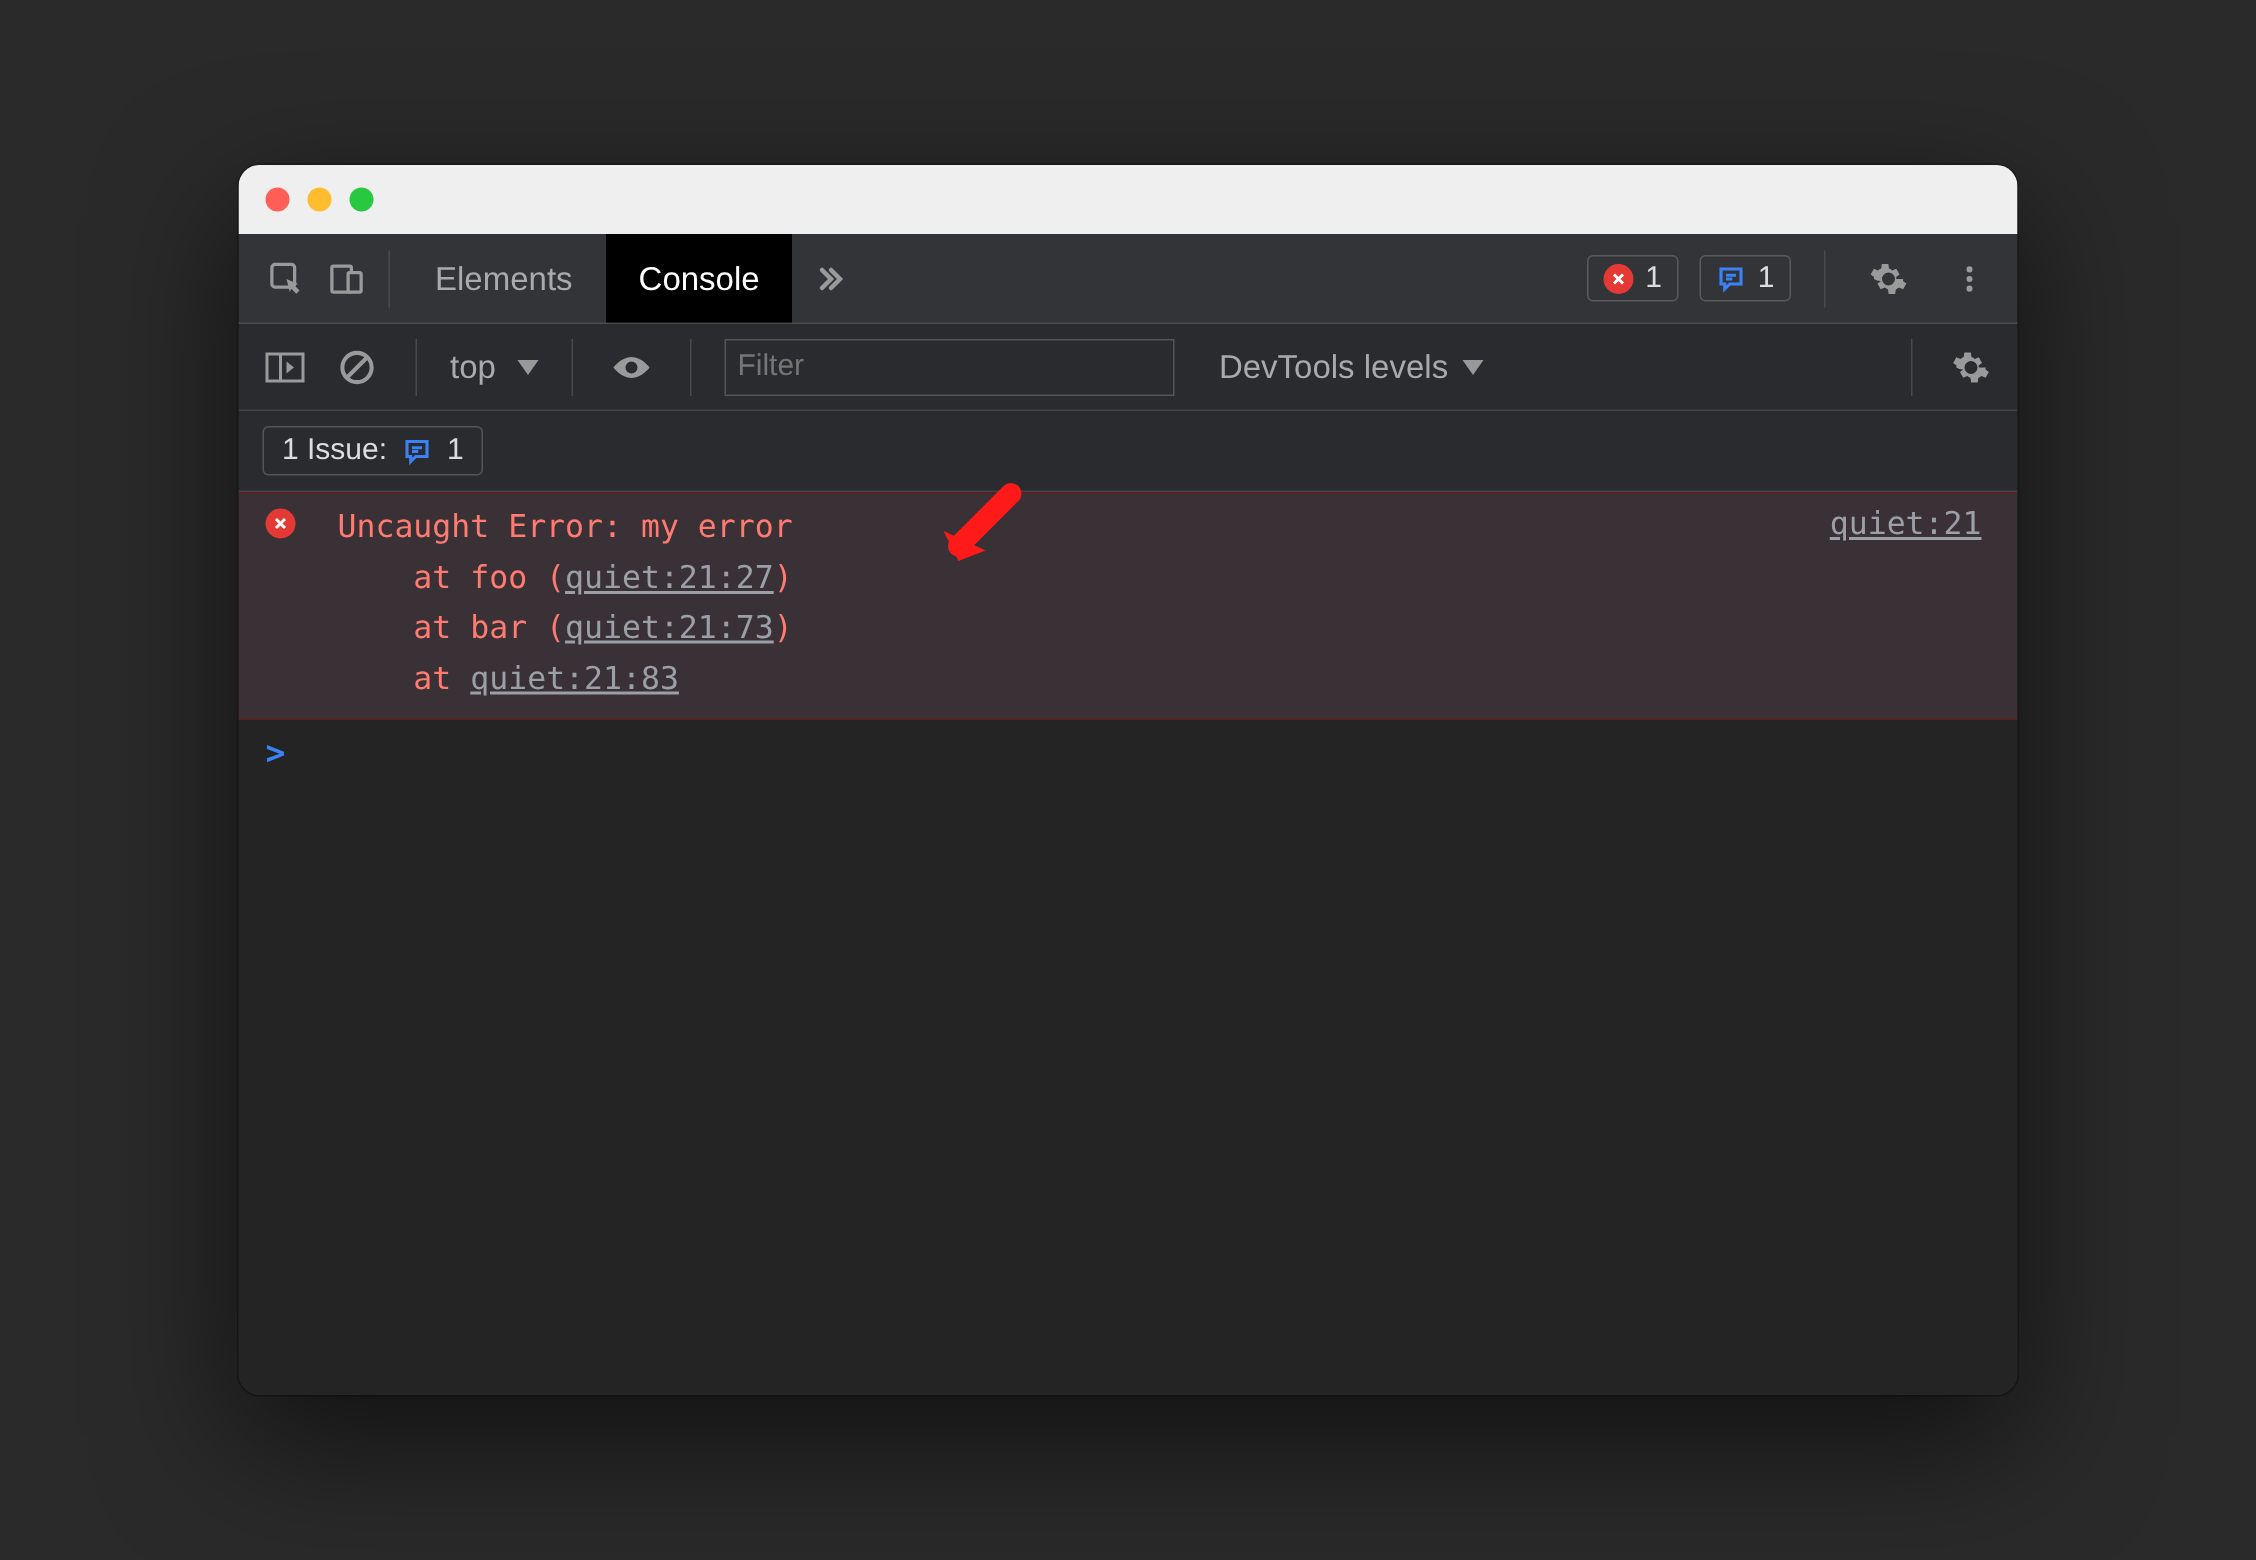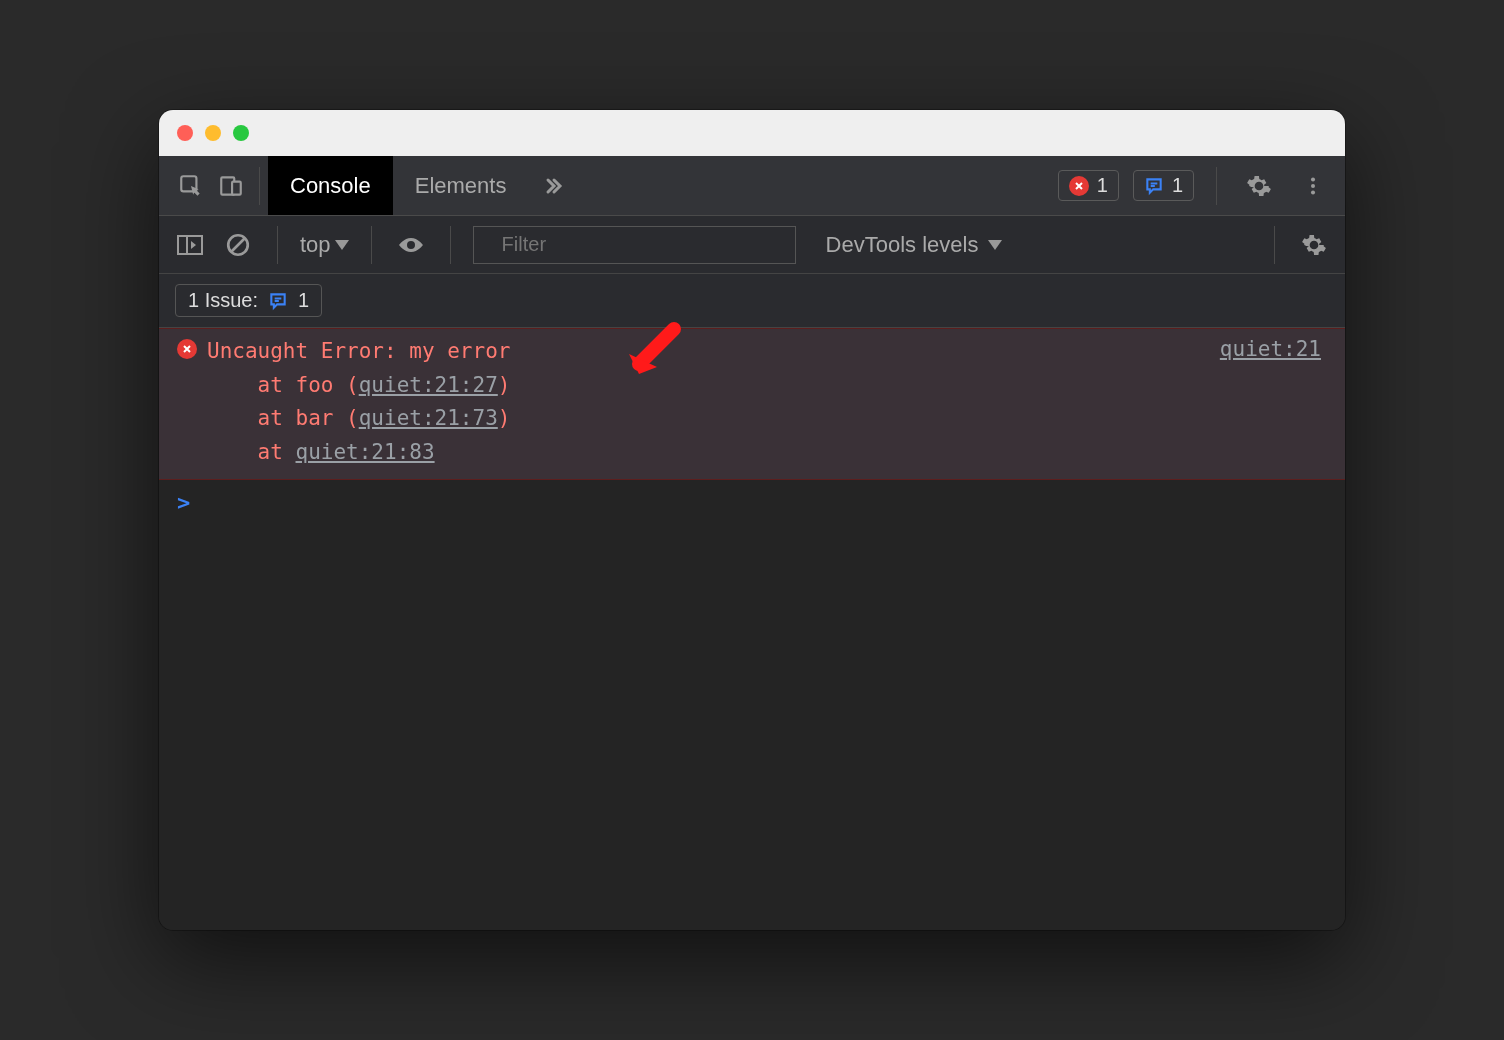--- a/index.html
+++ b/index.html
@@ -57,39 +57,39 @@
 .circle-x { width: 20px; height: 20px; border-radius: 50%; display: flex; align-items: center; justify-content: center; font-size: 14px; color: #fff; }
 .circle-x.err { background: #e53935; }
 .chat-icon { width: 20px; height: 20px; }
 
 .toolbar {
   height: 58px; background: #2a2b2f; border-bottom: 1px solid #444;
   display: flex; align-items: center; padding: 0 14px; gap: 14px;
   color: #aaa; font-size: 22px;
 }
 .tool-iconbtn { width: 34px; height: 34px; display: flex; align-items: center; justify-content: center; cursor: pointer; }
-.ctx { display: flex; align-items: center; gap: 4px; cursor: pointer; }
+.ctx { display: flex; align-items: center; gap: 14px; cursor: pointer; }
 .triangle-down { width: 0; height: 0; border-left: 7px solid transparent; border-right: 7px solid transparent; border-top: 10px solid #999; }
-.filter-box { flex: 0 0 300px; height: 38px; border: 1px solid #555; background: transparent; color: #aaa; font-size: 20px; padding: 0 28px; outline: none; }
+.filter-box { flex: 0 0 300px; height: 38px; border: 1px solid #555; background: transparent; color: #aaa; font-size: 20px; padding: 0 8px; outline: none; }
 .levels { display: flex; align-items: center; gap: 10px; cursor: pointer; margin-left: 16px; }
 .tool-right { margin-left: auto; }
 
 .issuebar {
   height: 54px; background: #2a2b2f; border-bottom: 1px solid #444;
   display: flex; align-items: center; padding: 0 16px;
 }
 .issue-pill {
   border: 1px solid #555; border-radius: 4px; padding: 4px 12px;
   display: flex; align-items: center; gap: 10px; font-size: 20px; color: #ddd; cursor: pointer;
 }
 
 .console-body { flex: 1; background: #242424; font-family: "SF Mono", Menlo, Consolas, monospace; font-size: 21px; }
 .error-block {
   border-top: 1px solid #5c1e1e; border-bottom: 1px solid #5c1e1e;
-  background: #3a3137; padding: 6px 18px 10px 18px; display: flex; gap: 10px;
+  background: #3a3137; padding: 6px 18px 10px 18px; display: flex; gap: 28px;
   position: relative;
 }
 .err-badge { width: 20px; height: 20px; border-radius: 50%; background: #e53935; color: #fff; display: flex; align-items: center; justify-content: center; font-size: 14px; margin-top: 4px; flex-shrink: 0; }
 .err-text { color: #ff7b72; line-height: 1.6; }
 .err-line { white-space: pre; }
 .src-link { color: #9aa0a6; text-decoration: underline; cursor: pointer; }
 .src-right { position: absolute; right: 24px; top: 8px; color: #9aa0a6; text-decoration: underline; cursor: pointer; }
 .prompt-row { padding: 10px 18px; display: flex; align-items: center; }
 .prompt-arrow { color: #3b82f6; font-size: 22px; font-weight: bold; }
 
@@ -121,25 +121,25 @@
         </svg>
       </div>
       <div class="tb-iconbtn">
         <svg width="26" height="26" viewBox="0 0 24 24" fill="none" stroke="#9a9a9a" stroke-width="2">
           <rect x="3" y="4" width="12" height="16" rx="1"></rect>
           <rect x="13" y="8" width="8" height="12" rx="1" fill="#333438"></rect>
         </svg>
       </div>
     </div>
     <div class="tb-sep"></div>
+    <div class="tab-item">
+      <span>Elements</span>
+    </div>
     <div class="tab-item active">
       <span>Console</span>
-    </div>
-    <div class="tab-item">
-      <span>Elements</span>
     </div>
     <div class="tb-iconbtn" style="width:50px">
       <svg width="24" height="24" viewBox="0 0 24 24" fill="none" stroke="#9a9a9a" stroke-width="3" stroke-linecap="round">
         <path d="M7 6 l6 6 -6 6"></path>
           <path d="M13 6 l6 6 -6 6"></path>
       </svg>
     </div>
 
     <div class="tb-right">
       <div class="badge">

